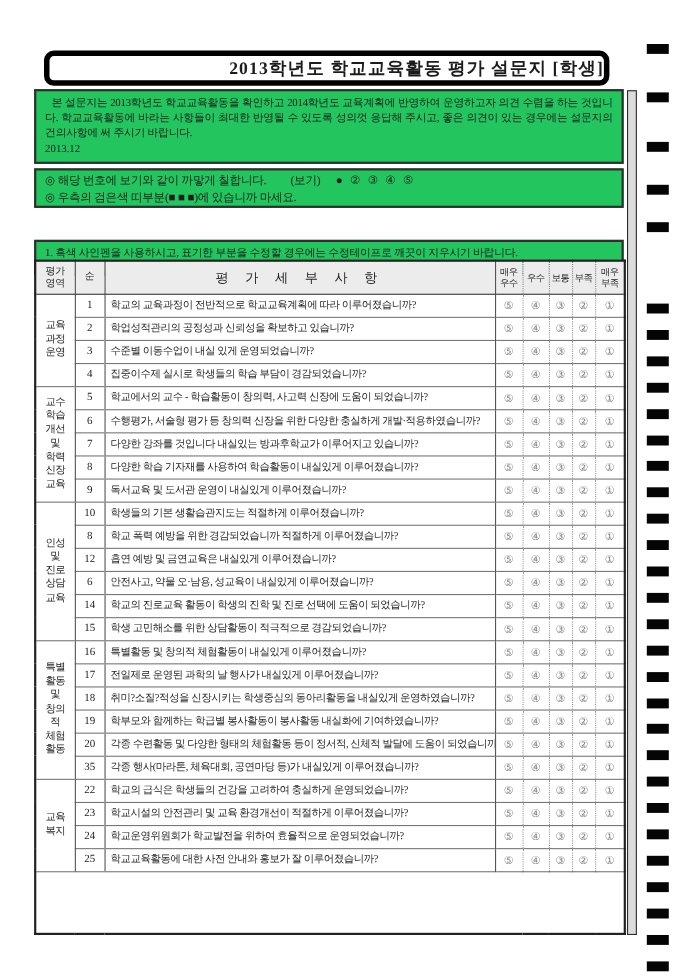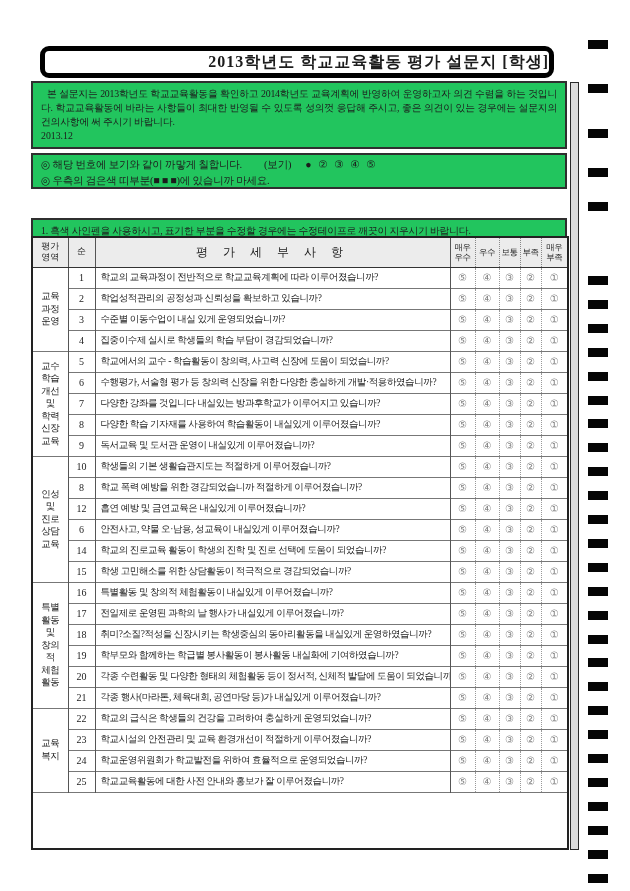--- a/index.html
+++ b/index.html
@@ -292,21 +292,21 @@
         <tr>
           <td class="no">20</td>
           <td class="q">각종 수련활동 및 다양한 형태의 체험활동 등이 정서적, 신체적 발달에 도움이 되었습니까?</td>
           <td class="r">⑤</td>
           <td class="r">④</td>
           <td class="r">③</td>
           <td class="r">②</td>
           <td class="r">①</td>
         </tr>
         <tr>
-          <td class="no">21</td>
+          <td class="no">35</td>
           <td class="q">각종 행사(마라톤, 체육대회, 공연마당 등)가 내실있게 이루어졌습니까?</td>
           <td class="r">⑤</td>
           <td class="r">④</td>
           <td class="r">③</td>
           <td class="r">②</td>
           <td class="r">①</td>
         </tr>
         <tr>
           <td class="cat" rowspan="4">교육
 복지</td>

